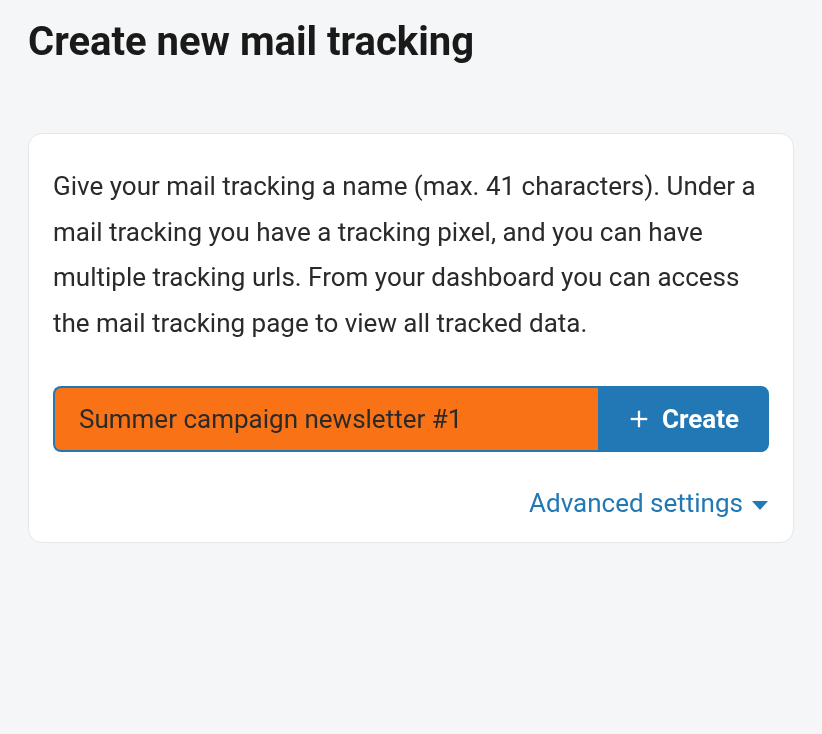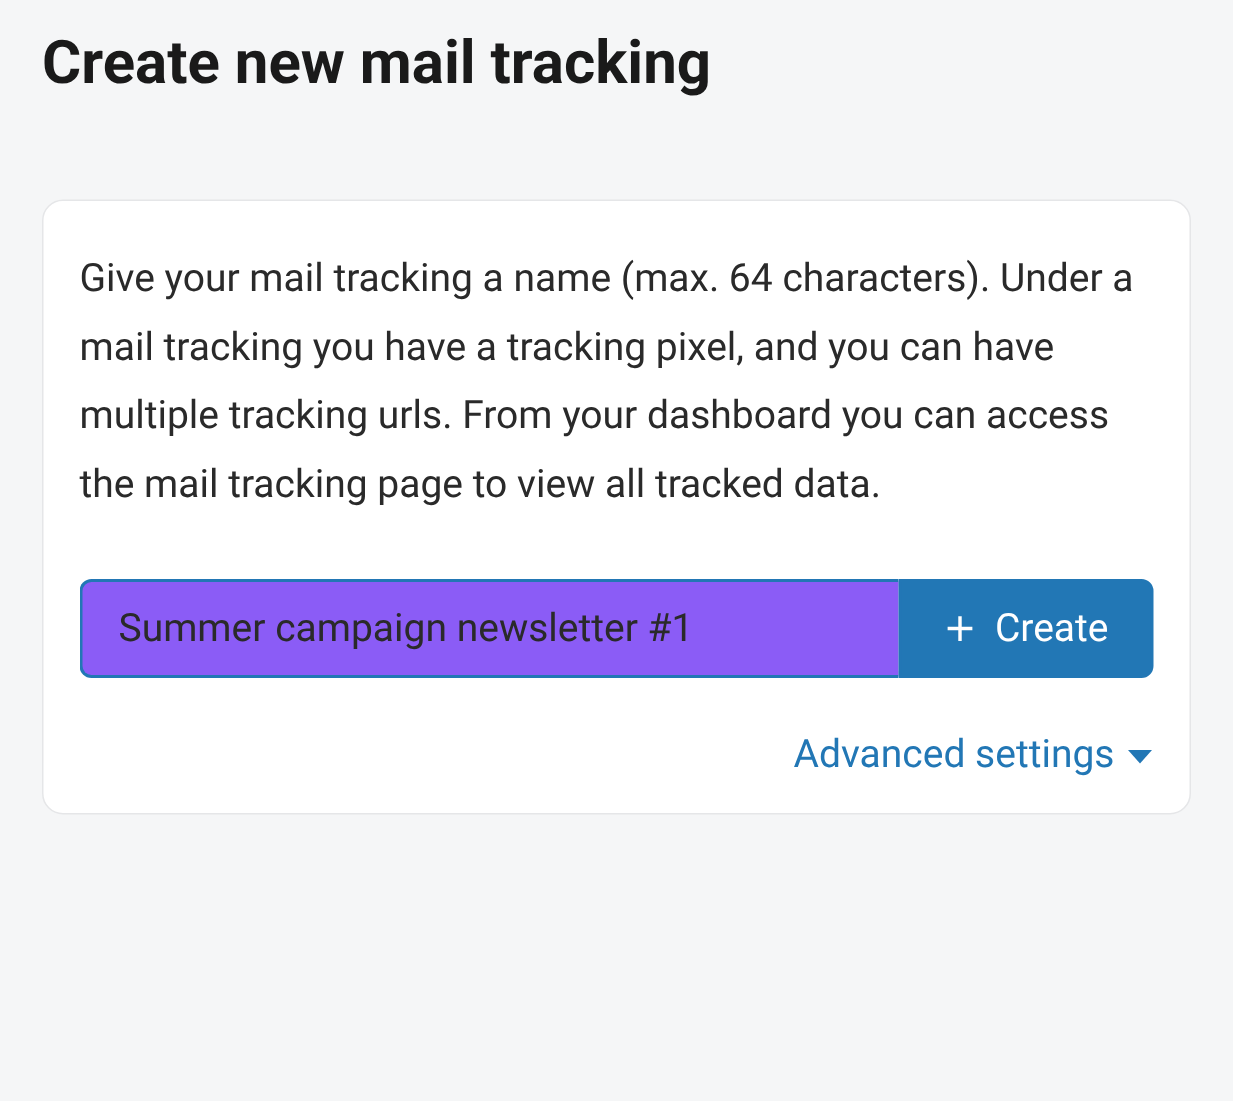--- a/index.html
+++ b/index.html
@@ -54,33 +54,33 @@
     .text-input {
       flex: 1;
       font-size: 26px;
       padding: 16px 24px;
       border: 2px solid #2277b5;
       border-right: none;
       border-radius: 8px 0 0 8px;
       outline: none;
       color: #2a2a2a;
       font-family: inherit;
-      background: #8b5cf6;
+      background: #f97316;
     }
     .create-button {
       display: flex;
       align-items: center;
       gap: 12px;
       background: #2277b5;
       color: #ffffff;
       border: 2px solid #2277b5;
       border-radius: 0 8px 8px 0;
       padding: 0 28px;
       font-size: 26px;
-      font-weight: 400;
+      font-weight: 700;
       cursor: pointer;
       font-family: inherit;
     }
     .plus-icon {
       display: inline-flex;
       align-items: center;
       justify-content: center;
     }
     .plus-icon svg {
       width: 22px;
@@ -107,21 +107,21 @@
       height: 12px;
     }
   </style>
 </head>
 <body>
 
 <h1 class="page-title">Create new mail tracking</h1>
 
 <div class="card">
   <div class="card-body">
-    <p class="description">Give your mail tracking a name (max. 64 characters). Under a mail tracking you have a tracking pixel, and you can have multiple tracking urls. From your dashboard you can access the mail tracking page to view all tracked data.</p>
+    <p class="description">Give your mail tracking a name (max. 41 characters). Under a mail tracking you have a tracking pixel, and you can have multiple tracking urls. From your dashboard you can access the mail tracking page to view all tracked data.</p>
 
     <div class="input-row">
       <input type="text" class="text-input" value="Summer campaign newsletter #1" style="">
       <button class="create-button">
         <span class="plus-icon">
           <svg viewBox="0 0 24 24" fill="none">
             <line x1="12" y1="3" x2="12" y2="21"></line>
             <line x1="3" y1="12" x2="21" y2="12"></line>
           </svg>
         </span>

